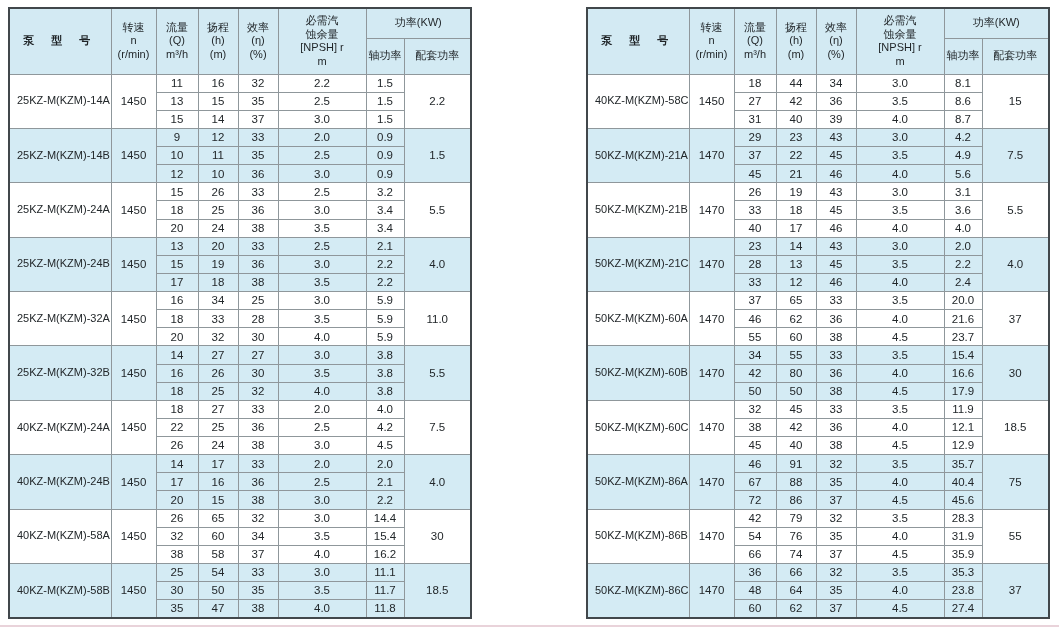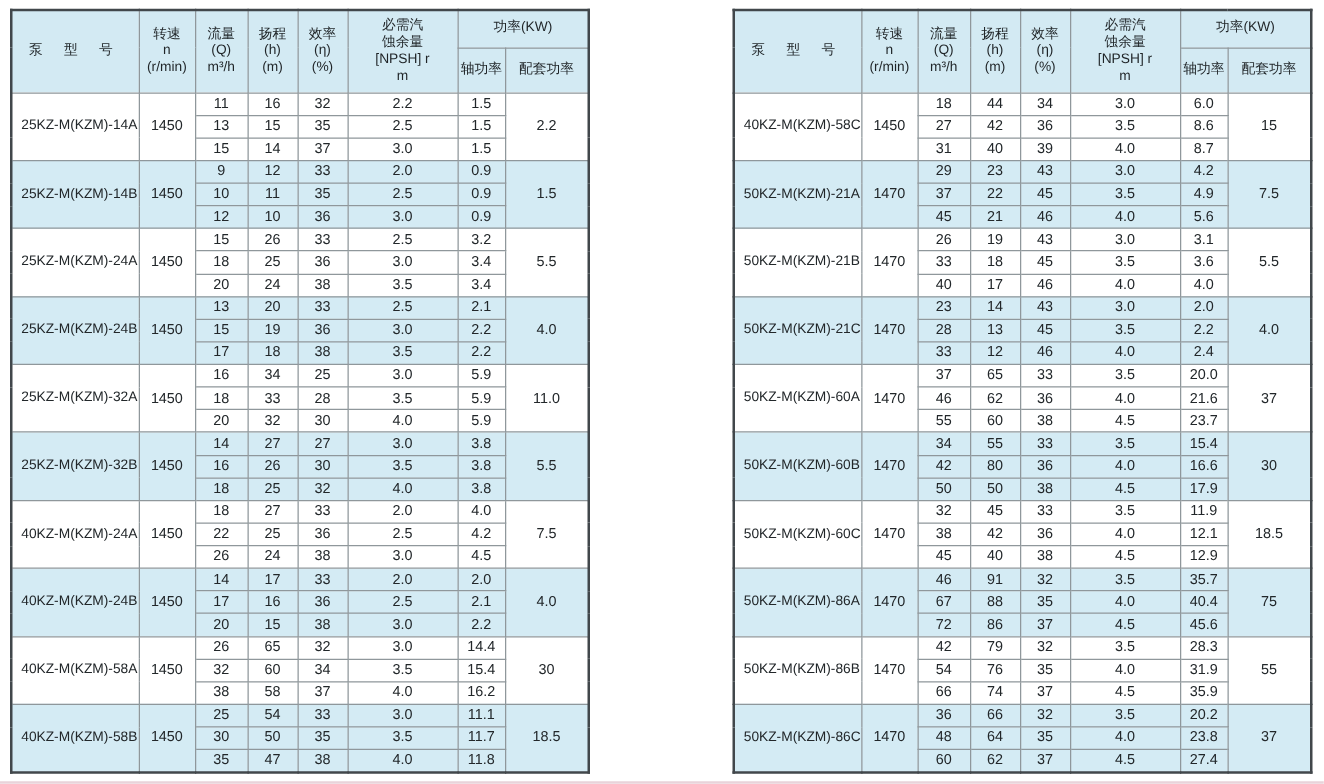--- a/index.html
+++ b/index.html
@@ -29,21 +29,21 @@
     font-weight:normal;
   }
   .pump thead th { background:#d3eaf3; color:#1f2427; }
   .pump thead tr.h1 { height:30px; }
   .pump thead tr.h2 { height:36px; }
   .pump tbody tr { height:18px; }
   .pump tbody td { font-size:11.5px; background:#ffffff; }
   .pump tbody tr.hl td { background:#d4ebf4; }
   .pump td.model { text-align:left; padding-left:7px; font-size:11px; white-space:nowrap; }
   th .ln { display:block; }
-  th.model-h { letter-spacing:7px; }
+  th.model-h { letter-spacing:7px;font-weight:bold; }
 
   .page-edge {
     position:absolute; left:0; right:0; bottom:0;
     height:2px; background:#e9d3da;
   }
 </style>
 </head>
 <body>
 
 <div class="page">
@@ -387,21 +387,21 @@
       </tr>
     </thead>
     <tbody>
         <tr>
           <td rowspan="3" class="model">40KZ-M(KZM)-58C</td>
           <td rowspan="3">1450</td>
           <td>18</td>
           <td>44</td>
           <td>34</td>
           <td>3.0</td>
-          <td>6.0</td>
+          <td>8.1</td>
           <td rowspan="3">15</td>
         </tr>
         <tr>
           <td>27</td>
           <td>42</td>
           <td>36</td>
           <td>3.5</td>
           <td>8.6</td>
         </tr>
         <tr>
@@ -603,21 +603,21 @@
           <td>4.5</td>
           <td>35.9</td>
         </tr>
         <tr class="hl">
           <td rowspan="3" class="model">50KZ-M(KZM)-86C</td>
           <td rowspan="3">1470</td>
           <td>36</td>
           <td>66</td>
           <td>32</td>
           <td>3.5</td>
-          <td>20.2</td>
+          <td>35.3</td>
           <td rowspan="3">37</td>
         </tr>
         <tr class="hl">
           <td>48</td>
           <td>64</td>
           <td>35</td>
           <td>4.0</td>
           <td>23.8</td>
         </tr>
         <tr class="hl">

